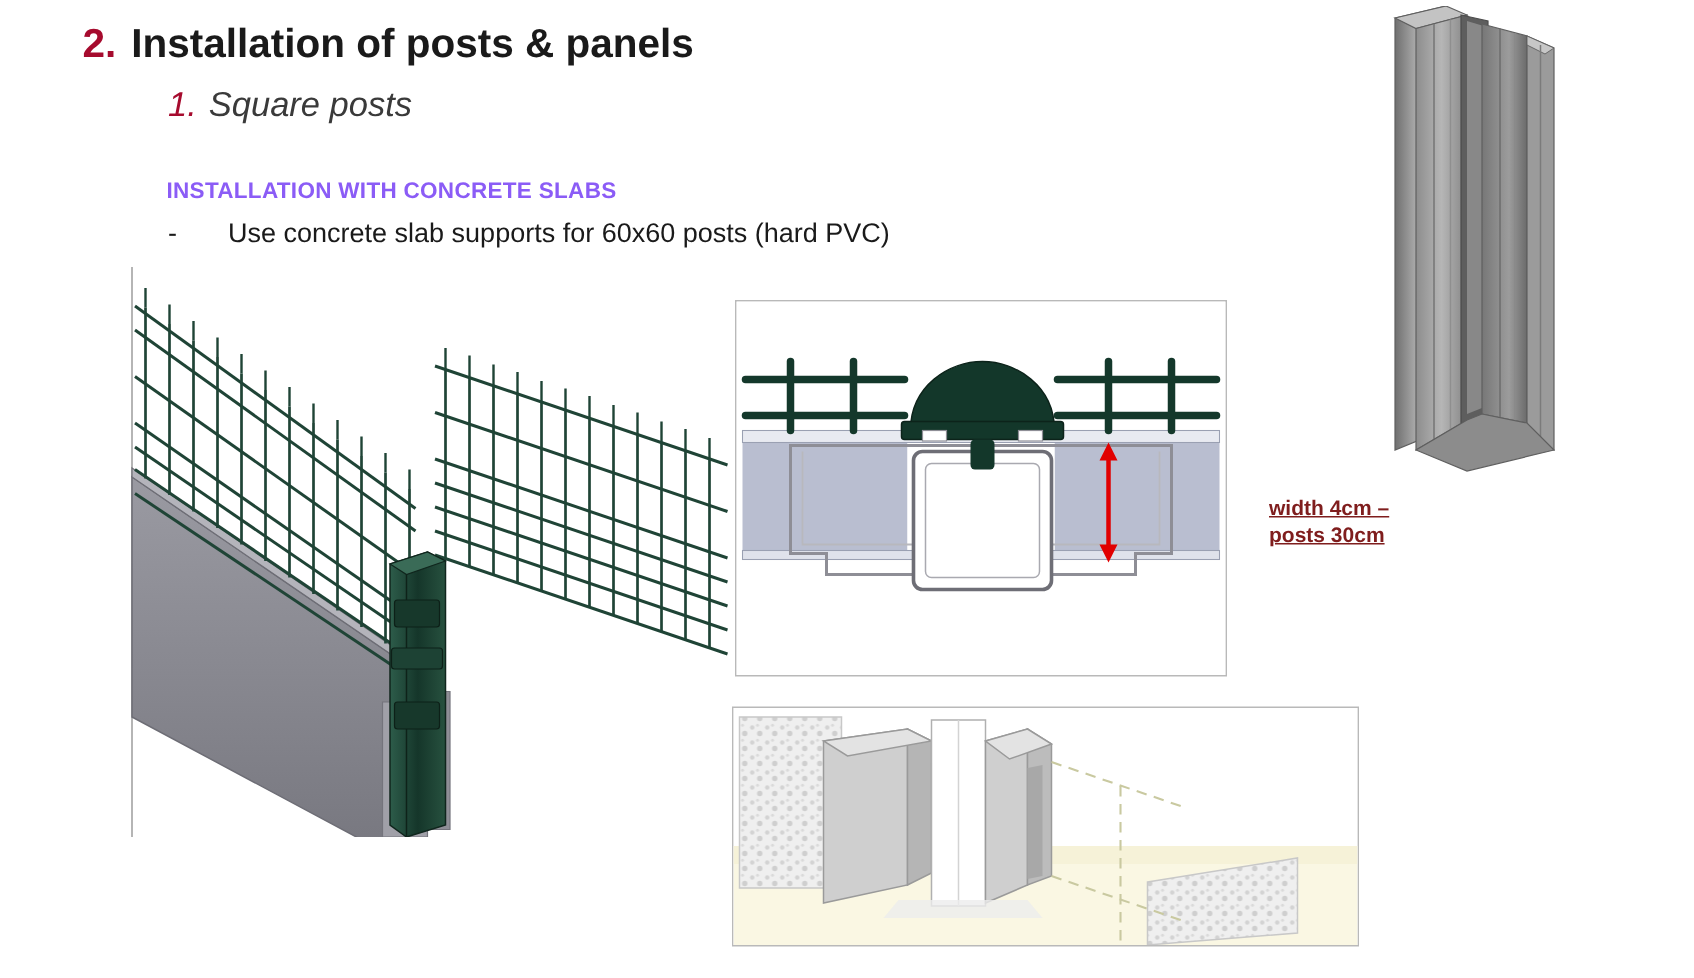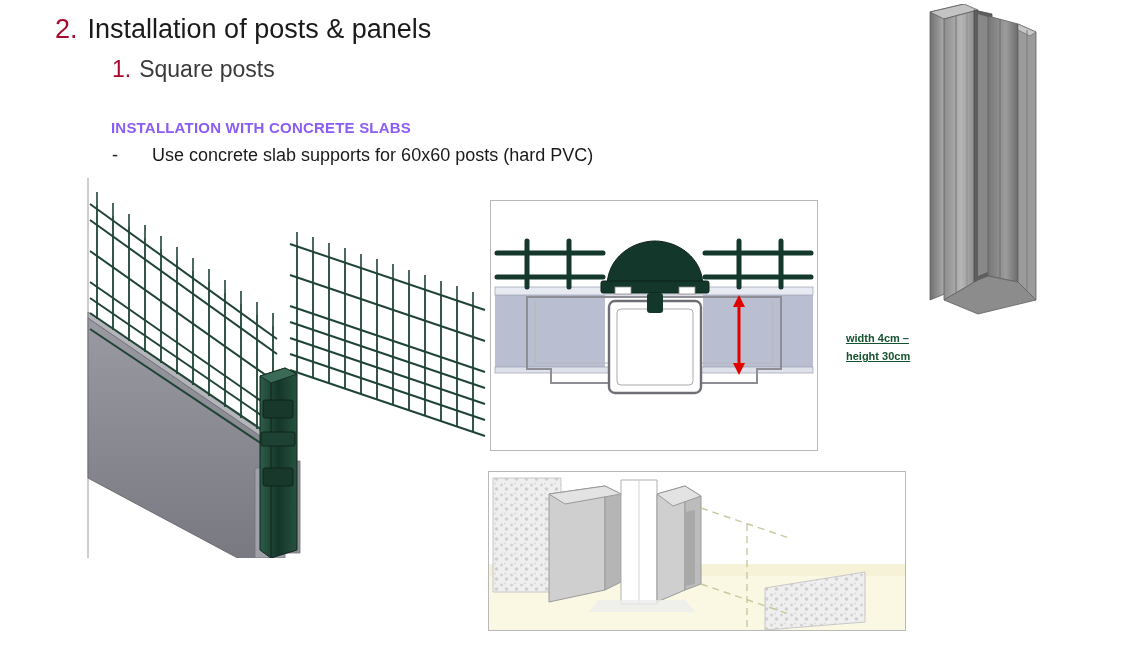--- a/index.html
+++ b/index.html
@@ -14,35 +14,36 @@
     font-family: "Liberation Sans", sans-serif;
     overflow: hidden;
   }
 
   
   .slide-title {
     position: absolute;
     left: 55px;
     top: 14px;
     font-size: 27px;
-    font-weight: normal;
+    font-weight: bold;
     color: #1a1a1a;
     white-space: nowrap;
   }
   .slide-title .num {
     color: #a60b2e;
     margin-right: 10px;
   }
   .sub-title {
     position: absolute;
     left: 112px;
     top: 56px;
     font-size: 23px;
     color: #3a3a3a;
     white-space: nowrap;
+    font-style: italic;
   }
   .sub-title .num {
     color: #a60b2e;
     margin-right: 8px;
   }
   .section-head {
     position: absolute;
     left: 111px;
     top: 119px;
     font-size: 15px;
@@ -63,23 +64,23 @@
     display: inline-block;
     width: 40px;
     color: #1a1a1a;
   }
 
   
   .annotation {
     position: absolute;
     left: 846px;
     top: 329px;
-    font-size: 11px;
+    font-size: 14px;
     font-weight: bold;
-    color: #14532d;
+    color: #7f1d1d;
     text-decoration: underline;
     line-height: 18px;
     white-space: nowrap;
   }
 
   
   .fig {
     position: absolute;
   }
   .fig-border {
@@ -134,21 +135,21 @@
 </div>
 
 <div class="section-head">INSTALLATION WITH CONCRETE SLABS</div>
 
 <div class="bullet-row">
   <span class="dash">-</span><span>Use concrete slab supports for 60x60 posts (hard PVC)</span>
 </div>
 
 <div class="annotation">
   <div>width 4cm –</div>
-  <div>height 30cm</div>
+  <div>posts 30cm</div>
 </div>
 
 <div class="fig" id="fig-fence-perspective">
   <svg width="405" height="380" viewBox="0 0 405 380" xmlns="http://www.w3.org/2000/svg">
     <defs>
       <clipPath id="clipFence">
         <rect x="0" y="0" width="405" height="380"></rect>
       </clipPath>
       <linearGradient id="gradConc" x1="0" y1="0" x2="0" y2="1">
         <stop offset="0%" stop-color="#9a9aa2"></stop>

